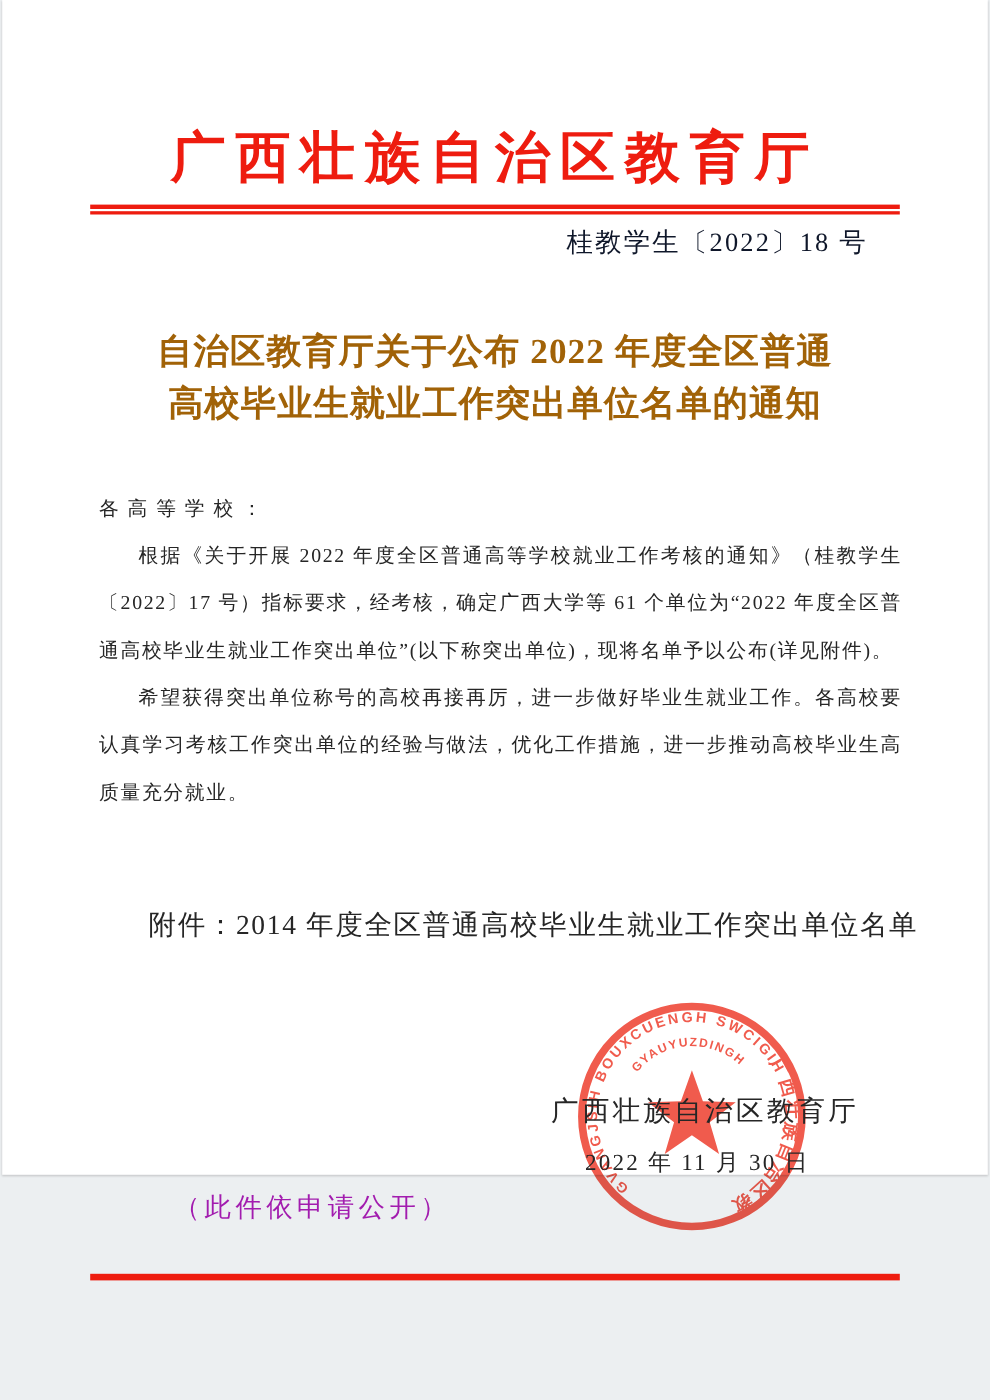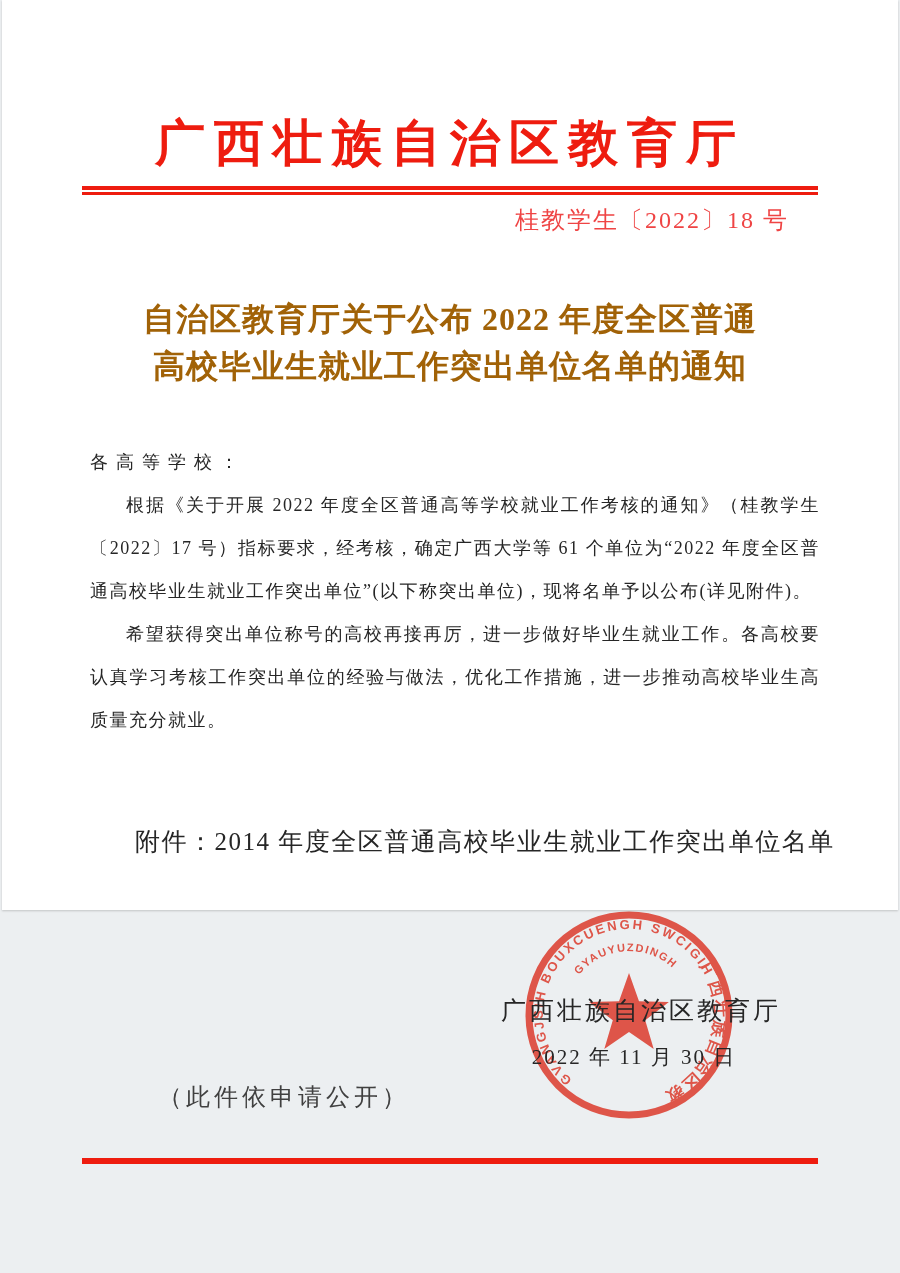--- a/index.html
+++ b/index.html
@@ -14,21 +14,21 @@
     height: 1273px;
     background: #eceff1;
     overflow: hidden;
     margin: 0 auto;
   }
   .page {
     position: absolute;
     left: 2px;
     top: 0;
     width: 896px;
-    height: 910px;
+    height: 1068px;
     background: #ffffff;
     box-shadow: 0 1px 2px rgba(0,0,0,0.18);
   }
   .agency-header {
     position: absolute;
     top: 110px;
     left: 0;
     width: 100%;
     text-align: center;
     font-size: 50px;
@@ -45,21 +45,21 @@
     height: 2px;
     background: #ffffff;
     border-top: 4px solid #ee1c0f;
     border-bottom: 3px solid #ee1c0f;
   }
   .doc-number {
     position: absolute;
     top: 204px;
     right: 109px;
     font-size: 24px;
-    color: #ef4444;
+    color: #0f172a;
     letter-spacing: 2px;
     white-space: nowrap;
   }
   .doc-title {
     position: absolute;
     top: 296px;
     left: 0;
     width: 100%;
     text-align: center;
     font-size: 32px;
@@ -117,21 +117,21 @@
     margin-top: 16px;
     font-size: 21px;
     letter-spacing: 2px;
     white-space: nowrap;
   }
   .disclosure-note {
     position: absolute;
     top: 1081px;
     left: 156px;
     font-size: 24px;
-    color: #404040;
+    color: #a21caf;
     letter-spacing: 4px;
     white-space: nowrap;
   }
   .red-bottom-line {
     position: absolute;
     top: 1158px;
     left: 80px;
     width: 736px;
     height: 6px;
     background: #ee1c0f;

